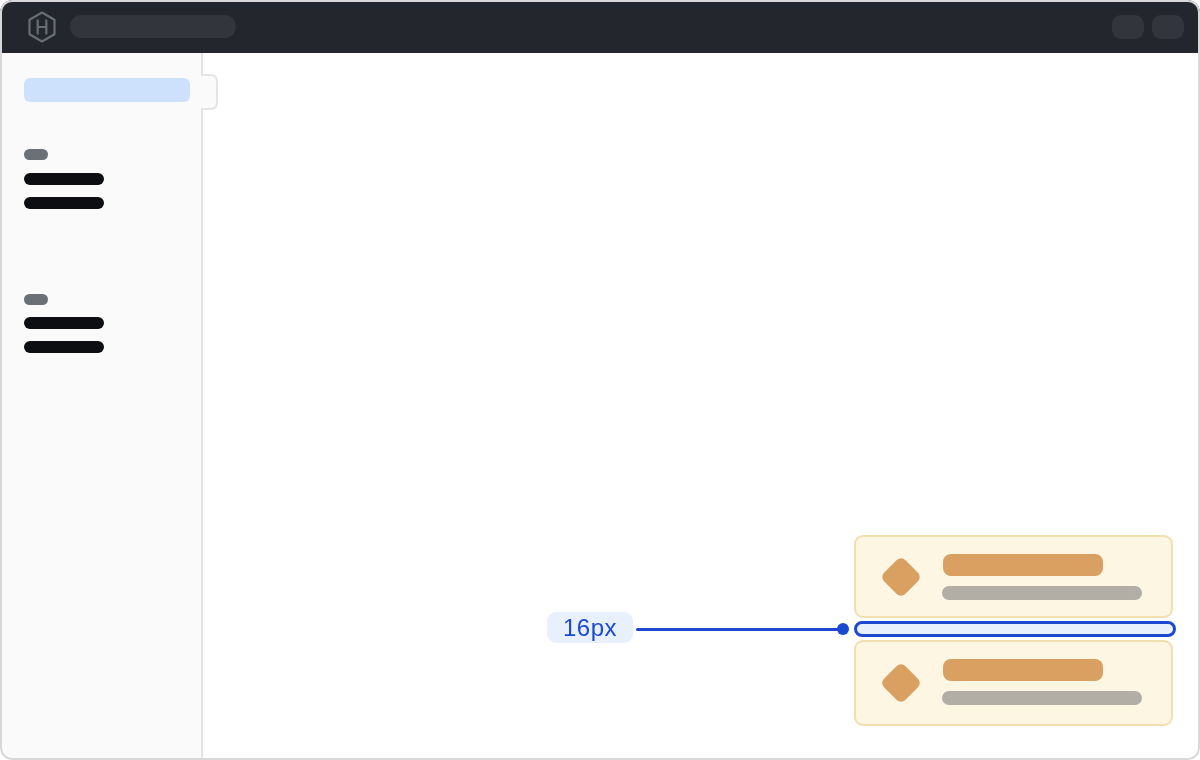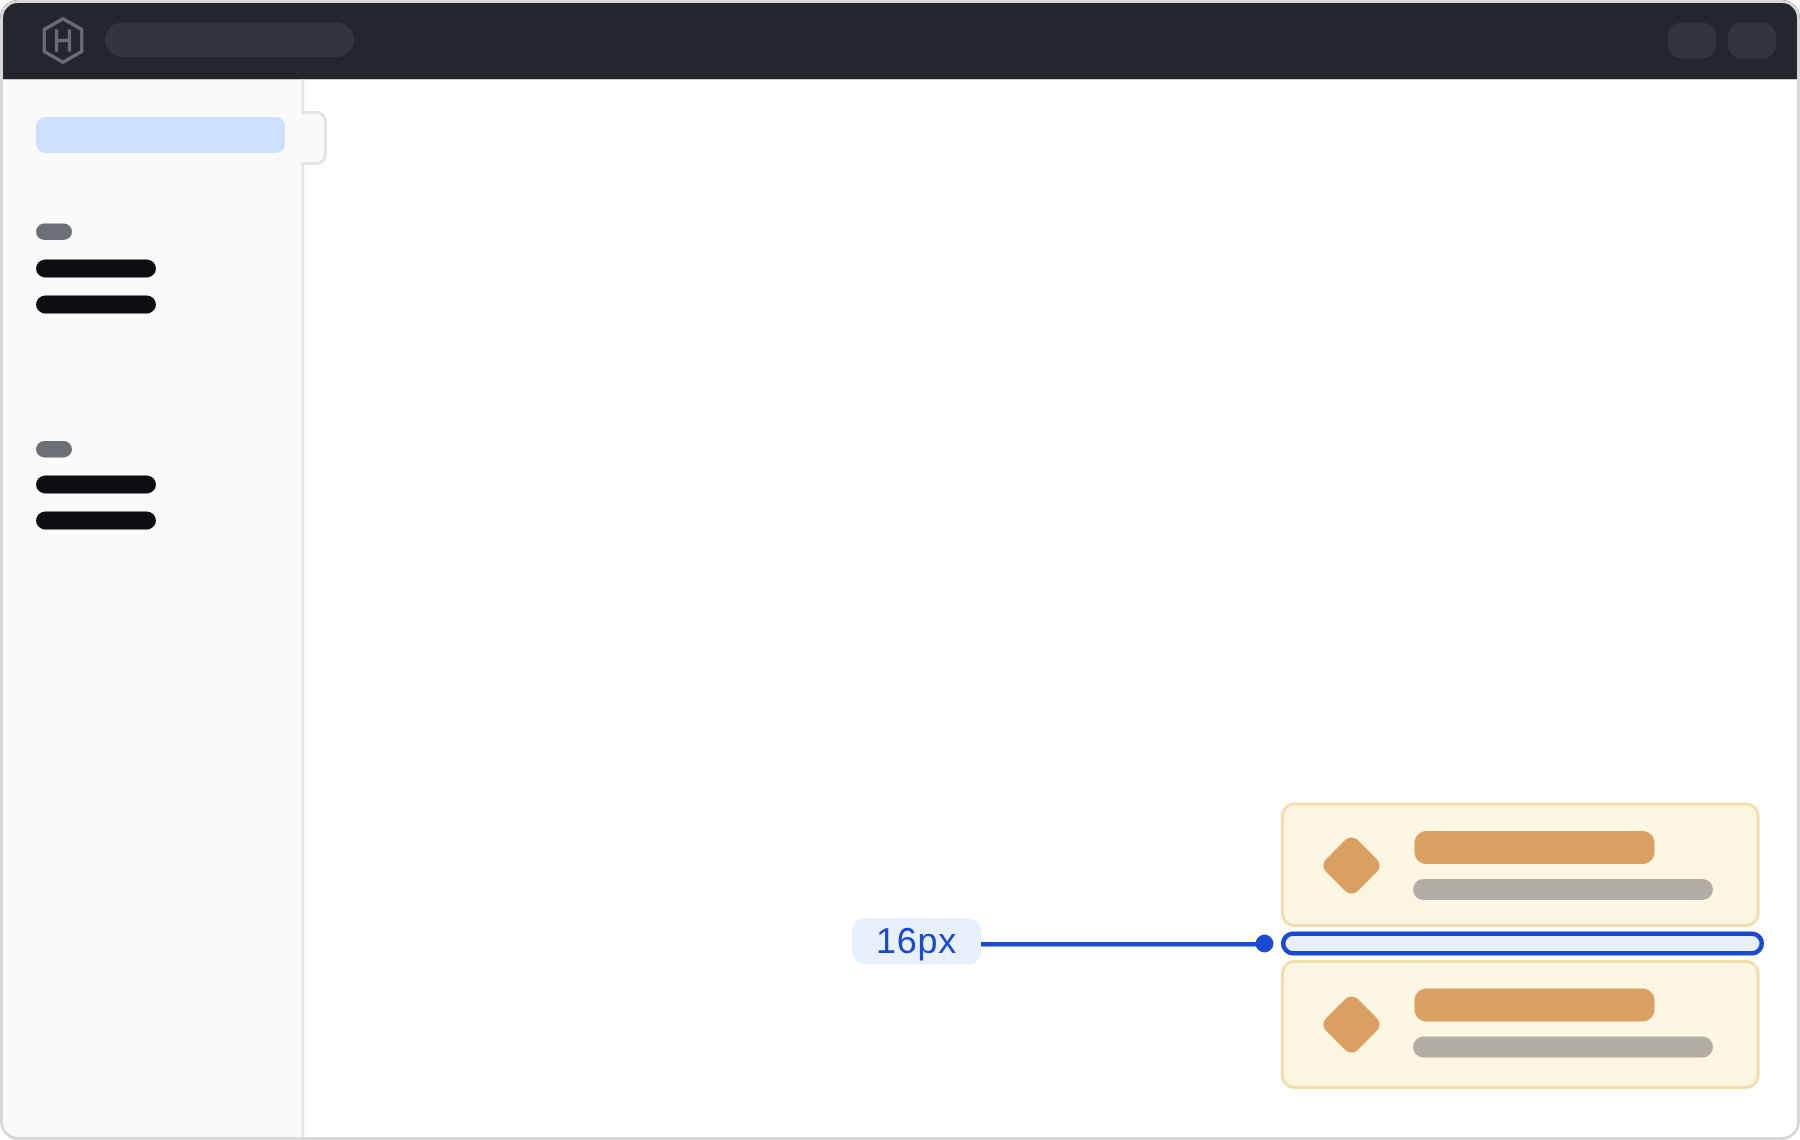--- a/index.html
+++ b/index.html
@@ -161,21 +161,21 @@
   .gap-dot {
     position: absolute;
     left: 837px; top: 623px;
     width: 12px; height: 12px;
     border-radius: 50%;
     background: var(--annotation-blue, #1b4ad1);
     z-index: 21;
   }
   .gap-label {
     position: absolute;
-    left: 568px; top: 612px;
+    left: 547px; top: 612px;
     width: 86px; height: 31px;
     border-radius: 9px;
     background: var(--annotation-fill, #e9f0fd);
     color: var(--annotation-blue, #1b4ad1);
     font-size: 24px;
     font-weight: 500;
     line-height: 31px;
     text-align: center;
     z-index: 20;
     letter-spacing: 0.5px;

